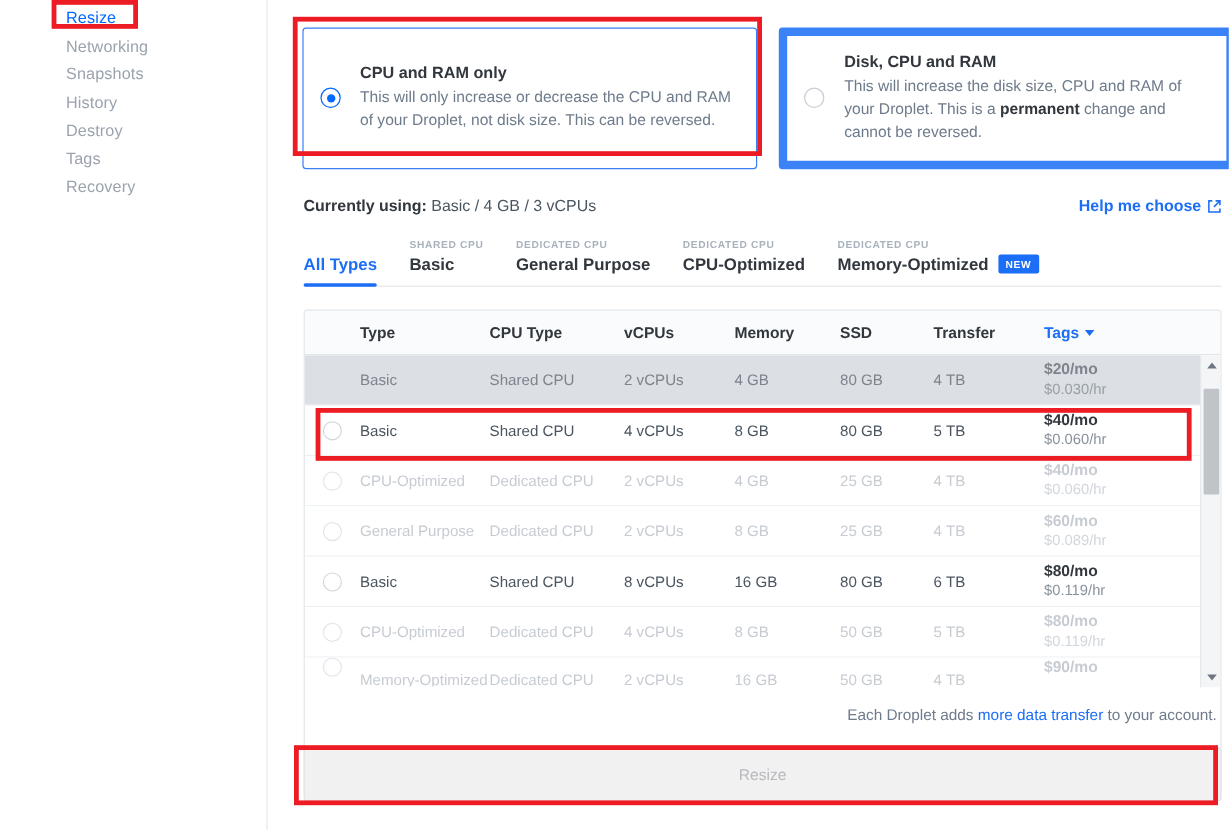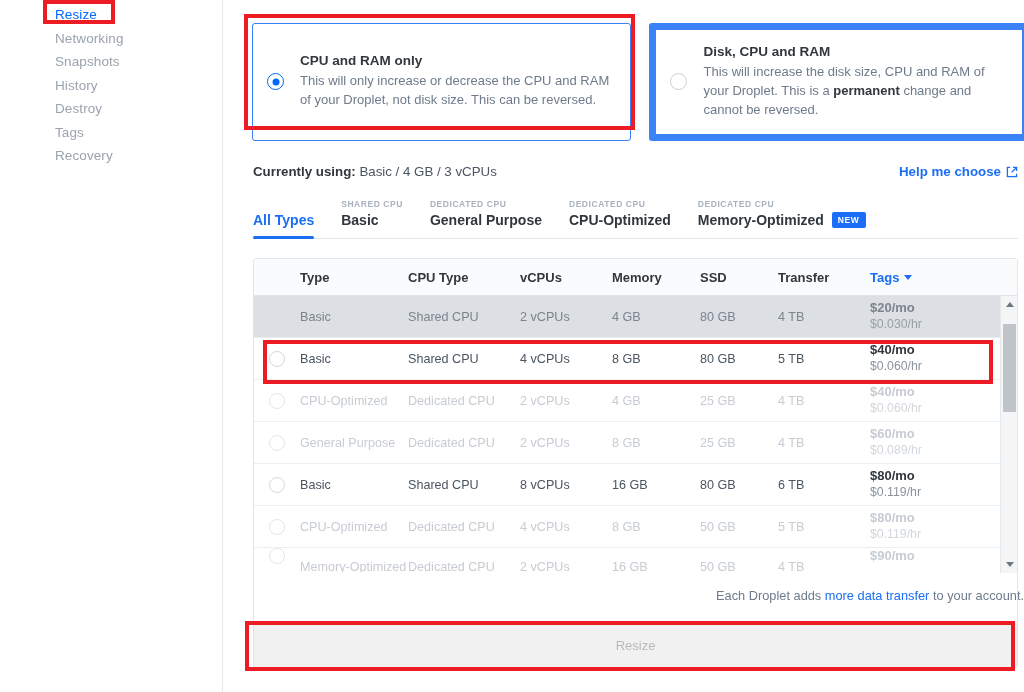--- a/index.html
+++ b/index.html
@@ -157,21 +157,21 @@
   .sb-arrow.up { top: 0; } .sb-arrow.dn { bottom: 0; }
   .tri-u { width:0;height:0;border-left:4px solid transparent;border-right:4px solid transparent;border-bottom:5px solid #6f7680; }
   .tri-d { width:0;height:0;border-left:4px solid transparent;border-right:4px solid transparent;border-top:5px solid #6f7680; }
   .sb-thumb {
     position: absolute; left: 2px; top: 28px; width: 13px; height: 88px;
     background: #c0c4c9; border-radius: 1px;
   }
 
   
   .note {
-    position: absolute; right: 35px; top: 588px;
+    position: absolute; right: 45px; top: 588px;
     font-size: 12.8px; color: #6e7b8b;
   }
   .note a { color: #1b6ef5; text-decoration: none; }
 
   
   .resize-btn {
     position: absolute; left: 30px; top: 623px; width: 765px; height: 45px;
     background: #f1f1f1; border: 1px solid #e3e3e3; border-radius: 3px;
     display: flex; align-items: center; justify-content: center;
     font-size: 13px; color: #b6b9bd;

